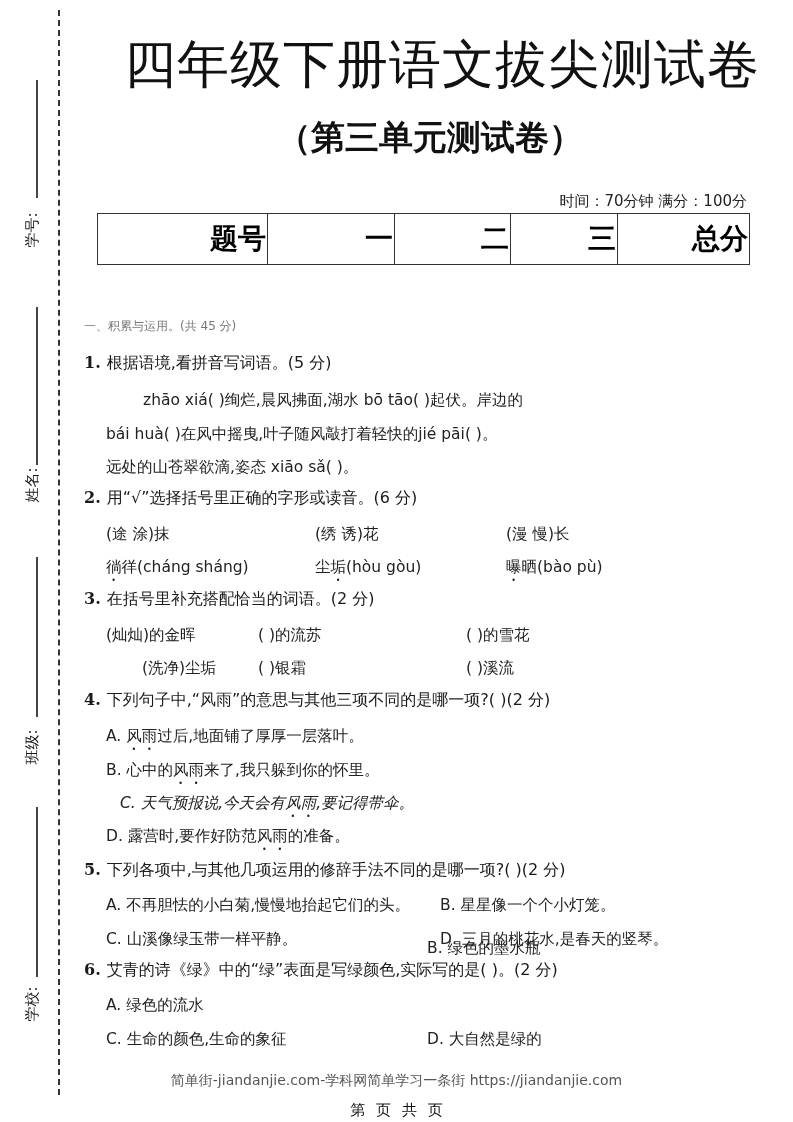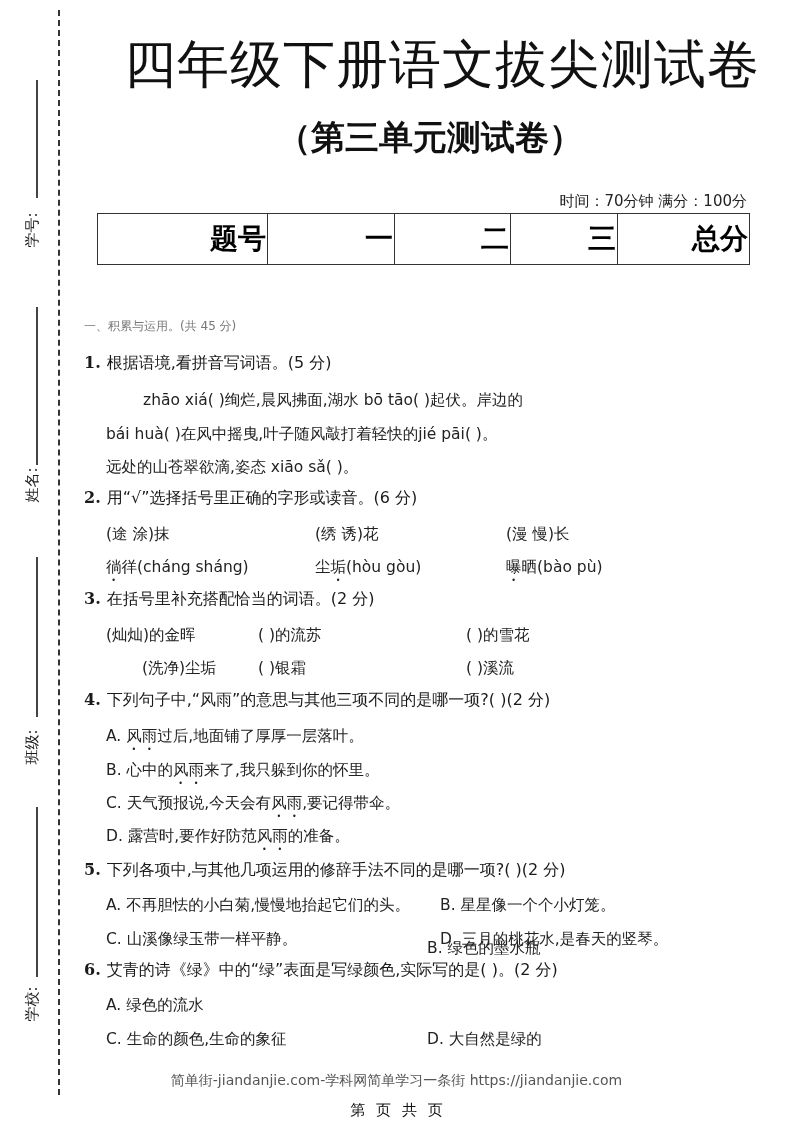--- a/index.html
+++ b/index.html
@@ -97,21 +97,21 @@
 <div class="line" style="left:466px; top:625px;">(                )的雪花</div>
 <div class="line" style="left:118px; top:658px;margin-left:24px;">(洗净)尘垢</div>
 <div class="line" style="left:258px; top:658px;">(                )银霜</div>
 <div class="line" style="left:466px; top:658px;">(                )溪流</div>
 
 <div class="q" style="top:692px;">
   <span class="q-num">4.</span><span>下列句子中,“风雨”的意思与其他三项不同的是哪一项?(      )(2 分)</span>
 </div>
 <div class="line" style="left:106px; top:726px;"><span>A.</span> <span></span><span class="dot">风雨</span><span>过后,地面铺了厚厚一层落叶。</span></div>
 <div class="line" style="left:106px; top:760px;"><span>B.</span> <span>心中的</span><span class="dot">风雨</span><span>来了,我只躲到你的怀里。</span></div>
-<div class="line" style="left:106px; top:793px;"><span>C.</span> <span>天气预报说,今天会有</span><span class="dot">风雨</span><span>,要记得带伞。</span></div>
+<div class="line" style="left:120px; top:793px;font-style:italic;"><span>C.</span> <span>天气预报说,今天会有</span><span class="dot">风雨</span><span>,要记得带伞。</span></div>
 <div class="line" style="left:106px; top:826px;"><span>D.</span> <span>露营时,要作好防范</span><span class="dot">风雨</span><span>的准备。</span></div>
 
 <div class="q" style="top:862px;">
   <span class="q-num">5.</span><span>下列各项中,与其他几项运用的修辞手法不同的是哪一项?(      )(2 分)</span>
 </div>
 <div class="line" style="left:106px; top:895px;">A. 不再胆怯的小白菊,慢慢地抬起它们的头。</div>
 <div class="line" style="left:440px; top:895px;">B. 星星像一个个小灯笼。</div>
 <div class="line" style="left:106px; top:929px;">C. 山溪像绿玉带一样平静。</div>
 <div class="line" style="left:440px; top:929px;">D. 三月的桃花水,是春天的竖琴。</div>
 

